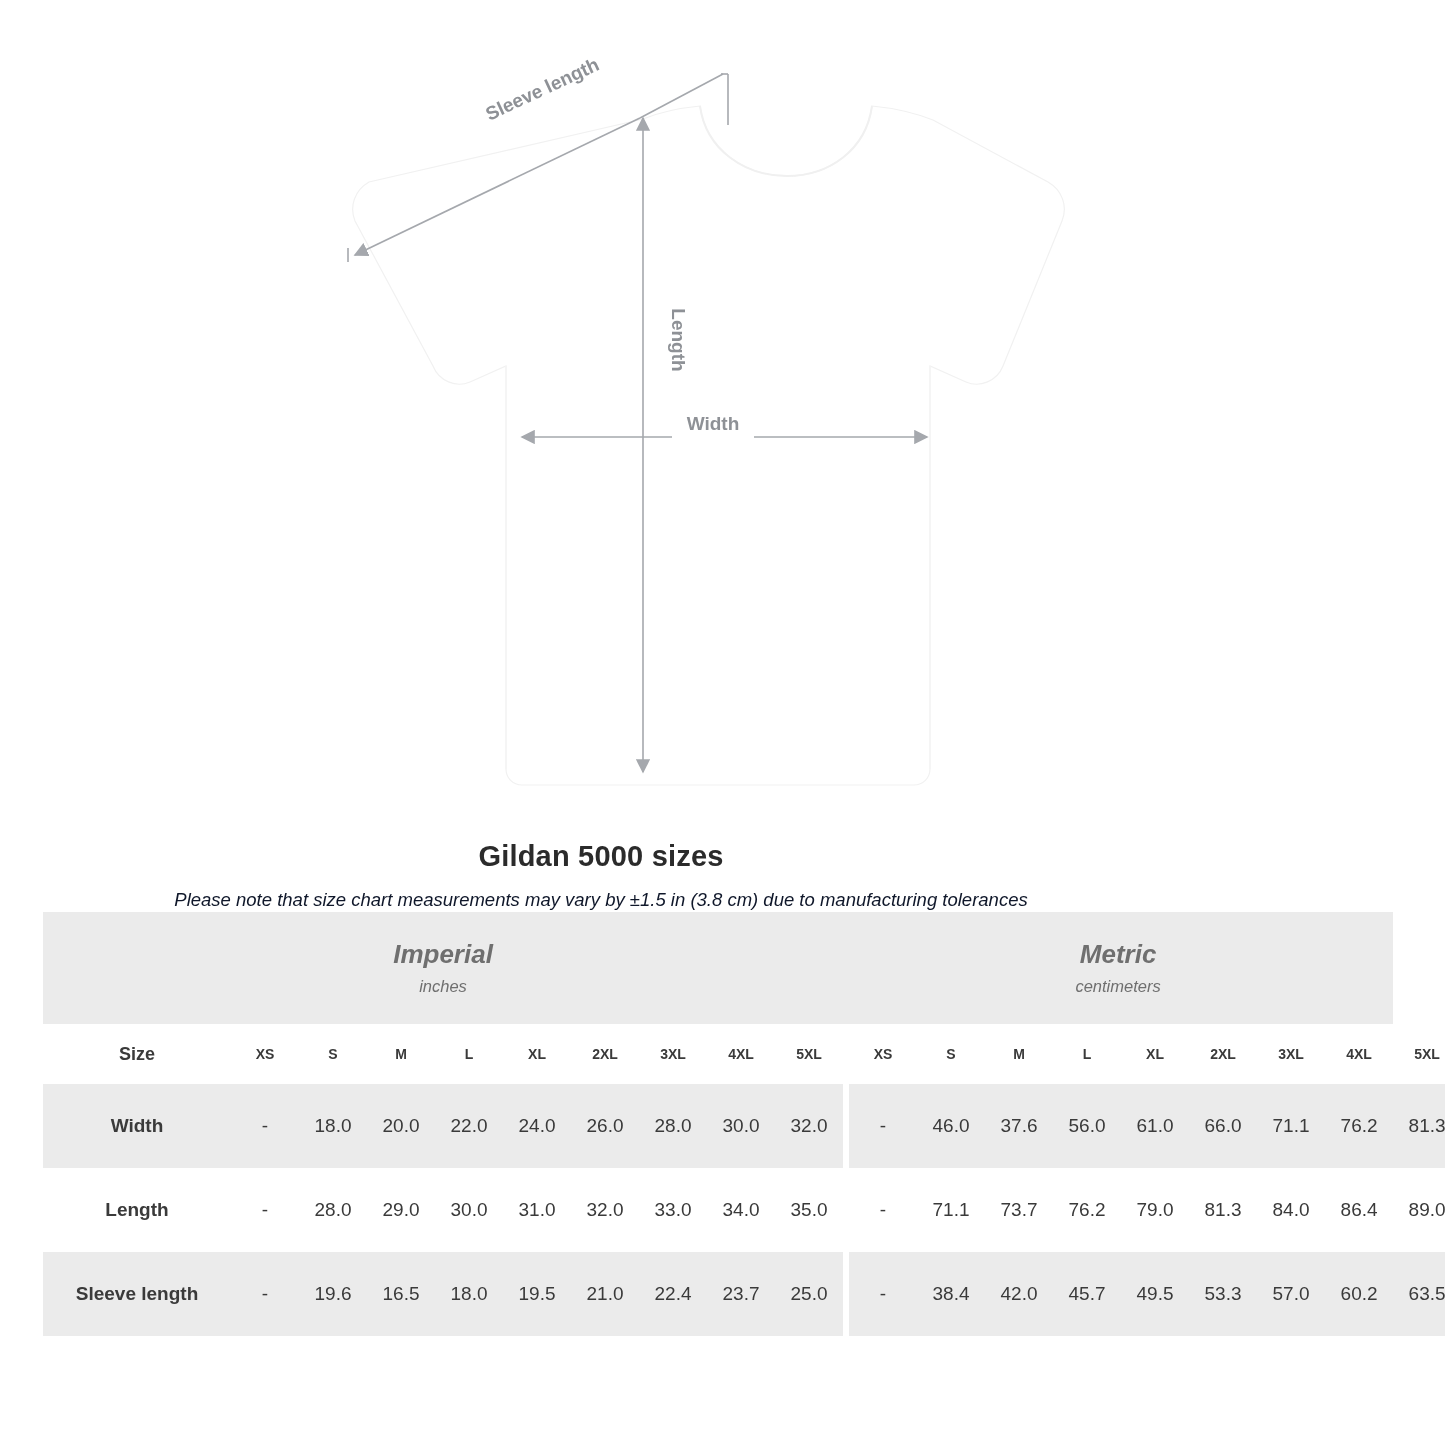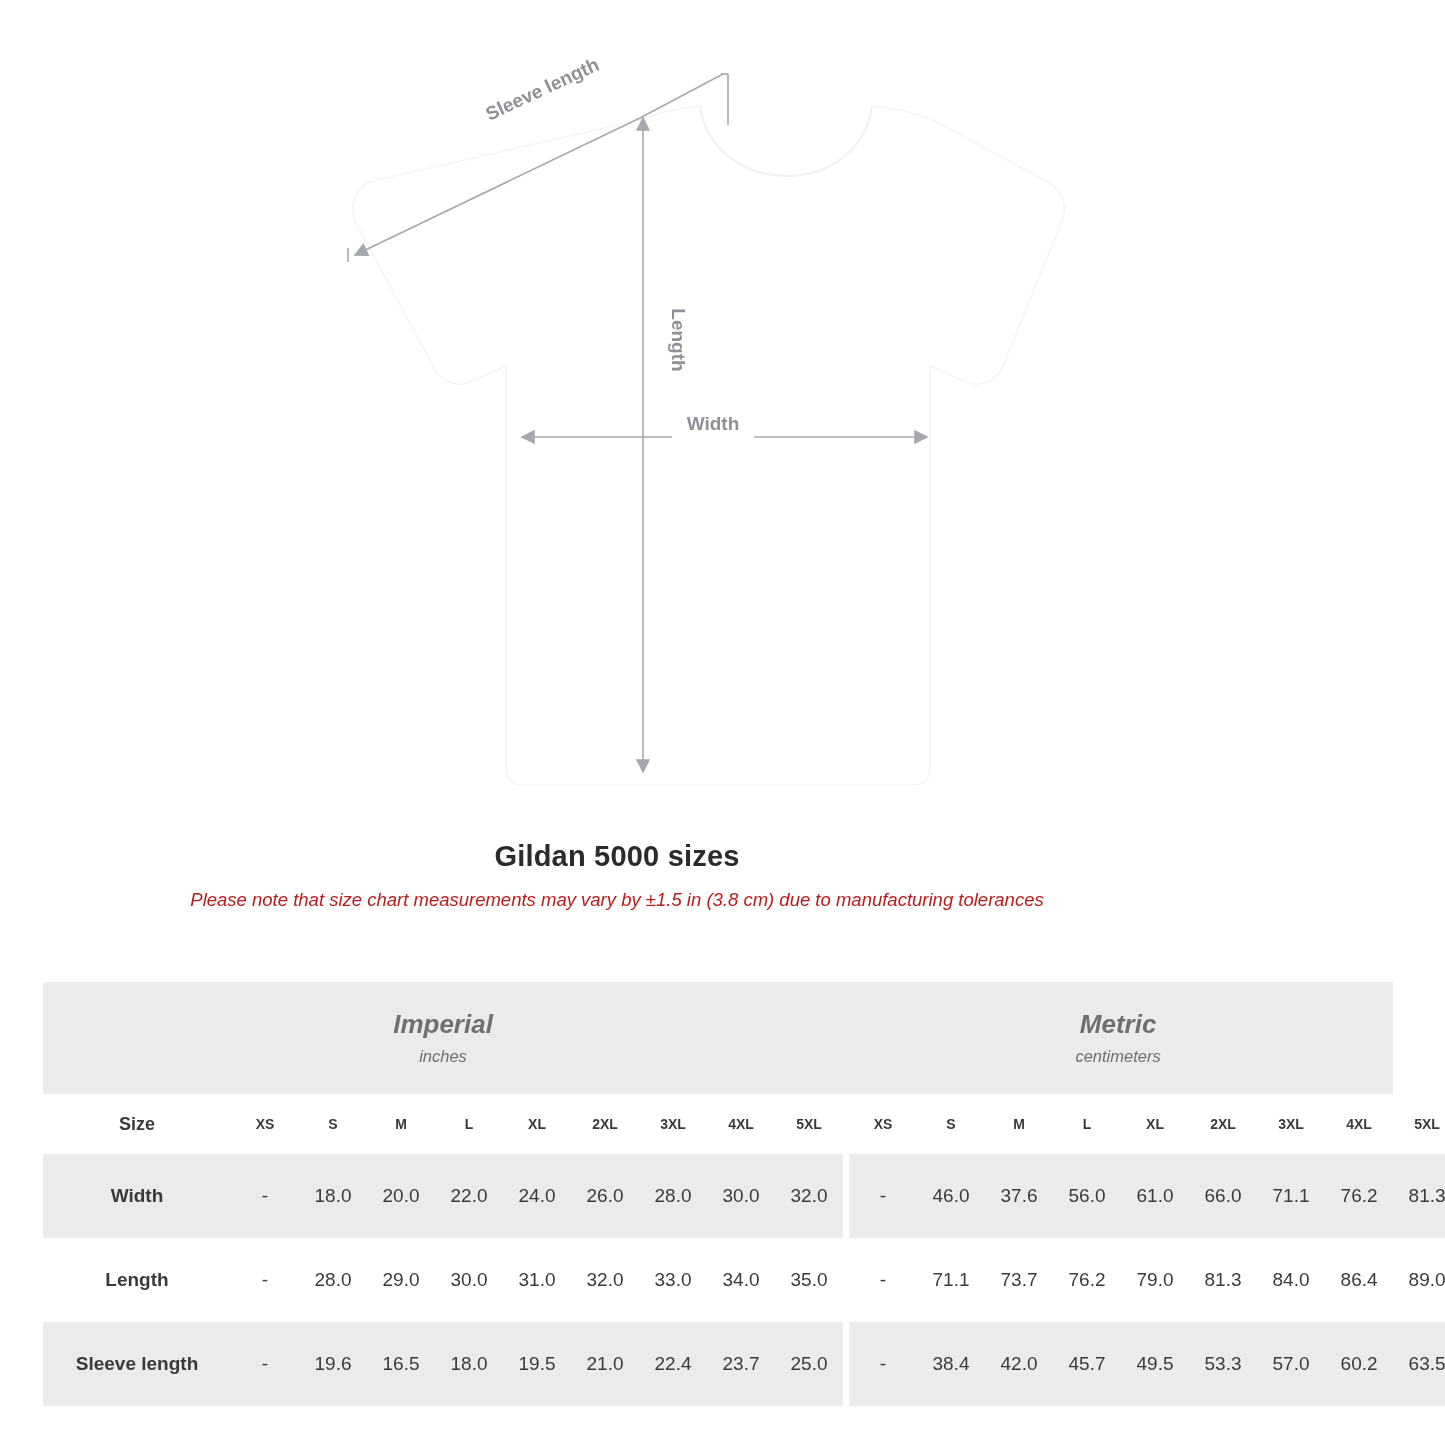--- a/index.html
+++ b/index.html
@@ -20,41 +20,41 @@
   .diagram {
     position: relative;
     width: 1445px;
     height: 830px;
   }
   .diagram svg { display: block; }
 
   
   .title-block {
     position: absolute;
-    top: 840px; left: 16px; width: 1202px;
+    top: 840px; left: 0; width: 1202px;
     text-align: center;
   }
   .chart-title {
     font-size: 29px;
     font-weight: bold;
     color: #2b2b2b;
     letter-spacing: 0.2px;
     margin: 0;
   }
   .chart-note {
     margin-top: 16px;
     font-size: 18.5px;
     font-style: italic;
-    color: #b91c1c;
+    color: #0f172a;
   }
 
   
   .table-wrap {
     position: absolute;
-    top: 982px;
+    top: 912px;
     left: 43px;
     width: 1360px;
   }
   table.size-table {
     border-collapse: collapse;
     width: 1360px;
     table-layout: fixed;
   }
   table.size-table td, table.size-table th {
     padding: 0;

